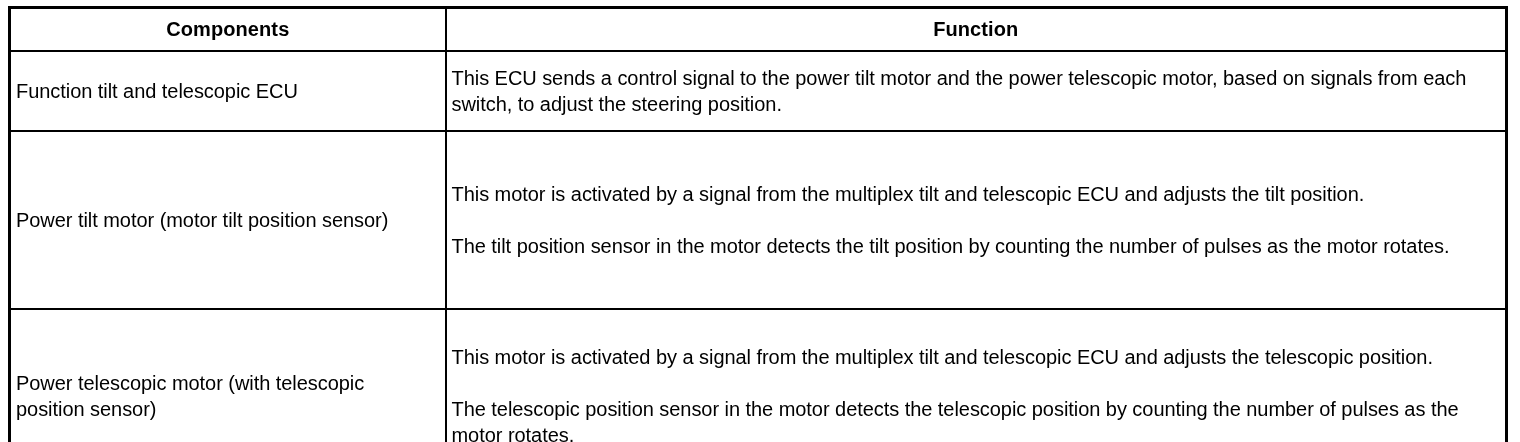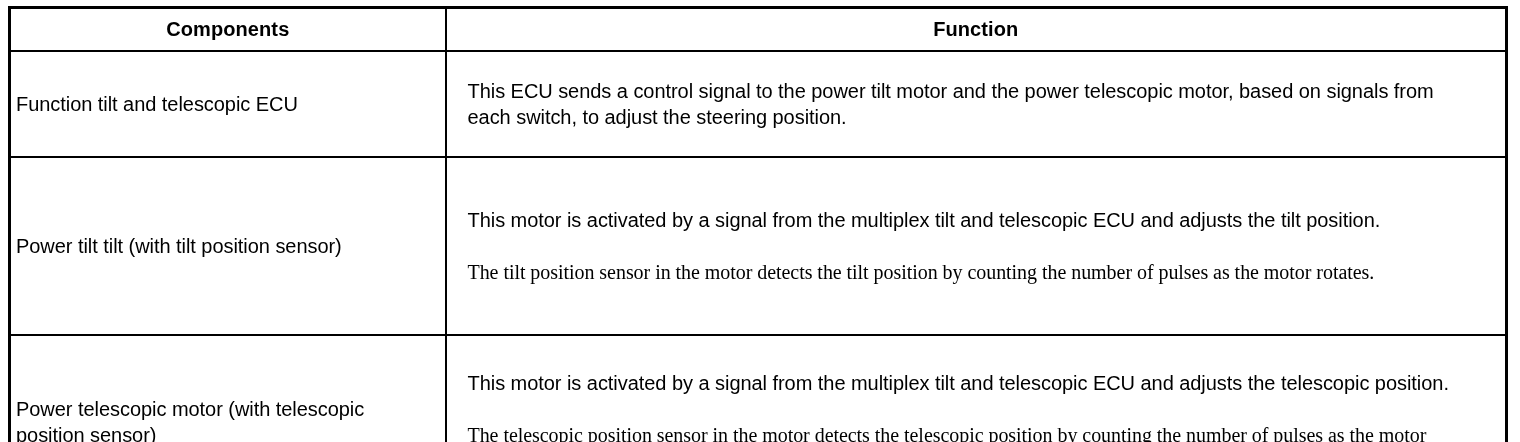--- a/index.html
+++ b/index.html
@@ -59,25 +59,24 @@
     text-align: left;
     padding: 10px 8px 10px 5px;
     letter-spacing: -0.05px;
   }
 
   .cell-components {
     white-space: pre-line;
   }
 
   .cell-function p {
-    margin: 16px;
+    margin: 0;
   }
   .cell-function p + p {
     margin-top: 26px;
-    font-family: Liberation Serif, serif;
   }
 
   .row-intro td { height: 58px; }
   .row-tilt td { height: 156px; }
   .row-telescopic td { height: 151px; }
 </style>
 </head>
 <body>
 
 <div class="page">
@@ -98,21 +97,21 @@
     <tbody>
 
       <tr class="row-intro">
         <td class="cell-components">Function tilt and telescopic ECU</td>
         <td class="cell-function">
           <p>This ECU sends a control signal to the power tilt motor and the power telescopic motor, based on signals from each switch, to adjust the steering position.</p>
         </td>
       </tr>
 
       <tr class="row-tilt">
-        <td class="cell-components">Power tilt tilt (with tilt position sensor)</td>
+        <td class="cell-components">Power tilt motor (motor tilt position sensor)</td>
         <td class="cell-function">
           <p>This motor is activated by a signal from the multiplex tilt and telescopic ECU and adjusts the tilt position.</p>
           <p>The tilt position sensor in the motor detects the tilt position by counting the number of pulses as the motor rotates.</p>
         </td>
       </tr>
 
       <tr class="row-telescopic">
         <td class="cell-components">Power telescopic motor (with telescopic position sensor)</td>
         <td class="cell-function">
           <p>This motor is activated by a signal from the multiplex tilt and telescopic ECU and adjusts the telescopic position.</p>

